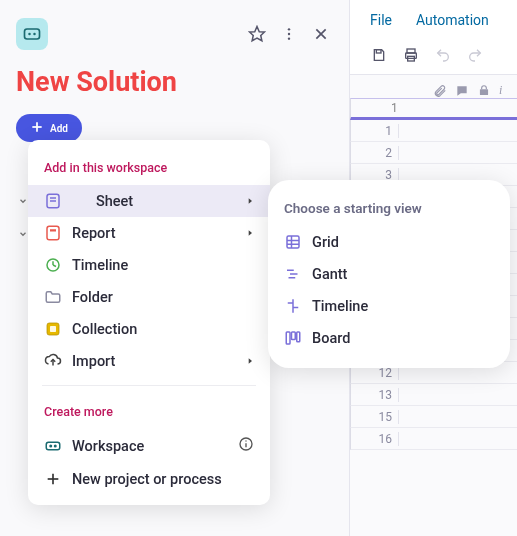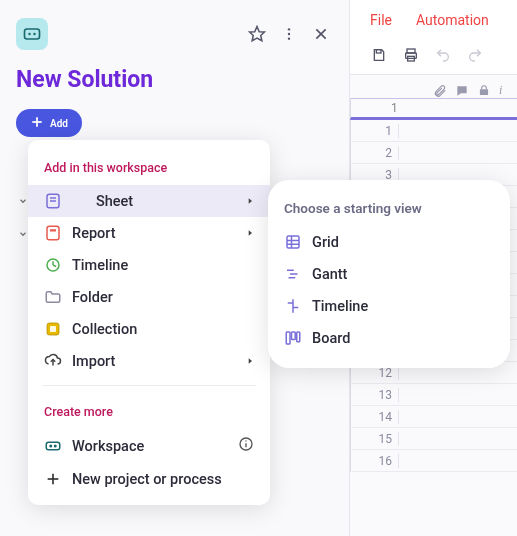--- a/index.html
+++ b/index.html
@@ -44,23 +44,23 @@
     .header-icon {
       width: 24px;
       height: 24px;
       display: flex;
       align-items: center;
       justify-content: center;
       color: #55556a;
       cursor: pointer;
     }
     .title {
-      font-size: 23px;
+      font-size: 27px;
       font-weight: 700;
-      color: #6d28d9;
+      color: #ef4444;
       margin-bottom: 16px;
     }
     .add-button {
       display: inline-flex;
       align-items: center;
       gap: 6px;
       background: #4856e0;
       color: white;
       border: none;
       padding: 6px 14px;
@@ -153,21 +153,21 @@
       top: 0;
       right: 0;
       bottom: 0;
       background: #ffffff;
     }
     .right-menubar {
       display: flex;
       gap: 24px;
       padding: 12px 20px 10px;
       font-size: 14px;
-      color: #ef4444;
+      color: #0369a1;
     }
     .right-toolbar {
       display: flex;
       gap: 14px;
       padding: 8px 20px 10px;
       border-bottom: 1px solid #e5e5ed;
       align-items: center;
     }
     .toolbar-icon {
       width: 18px;
@@ -506,23 +506,20 @@
         <div class="row">
           <div class="row-num">11</div>
         </div>
         <div class="row">
           <div class="row-num">12</div>
         </div>
         <div class="row">
           <div class="row-num">13</div>
         </div>
         <div class="row">
-          <div class="row-num">14</div>
-        </div>
-        <div class="row">
           <div class="row-num">15</div>
         </div>
         <div class="row">
           <div class="row-num">16</div>
         </div>
       </div>
   </div>
 </div>
 
 </body></html>

